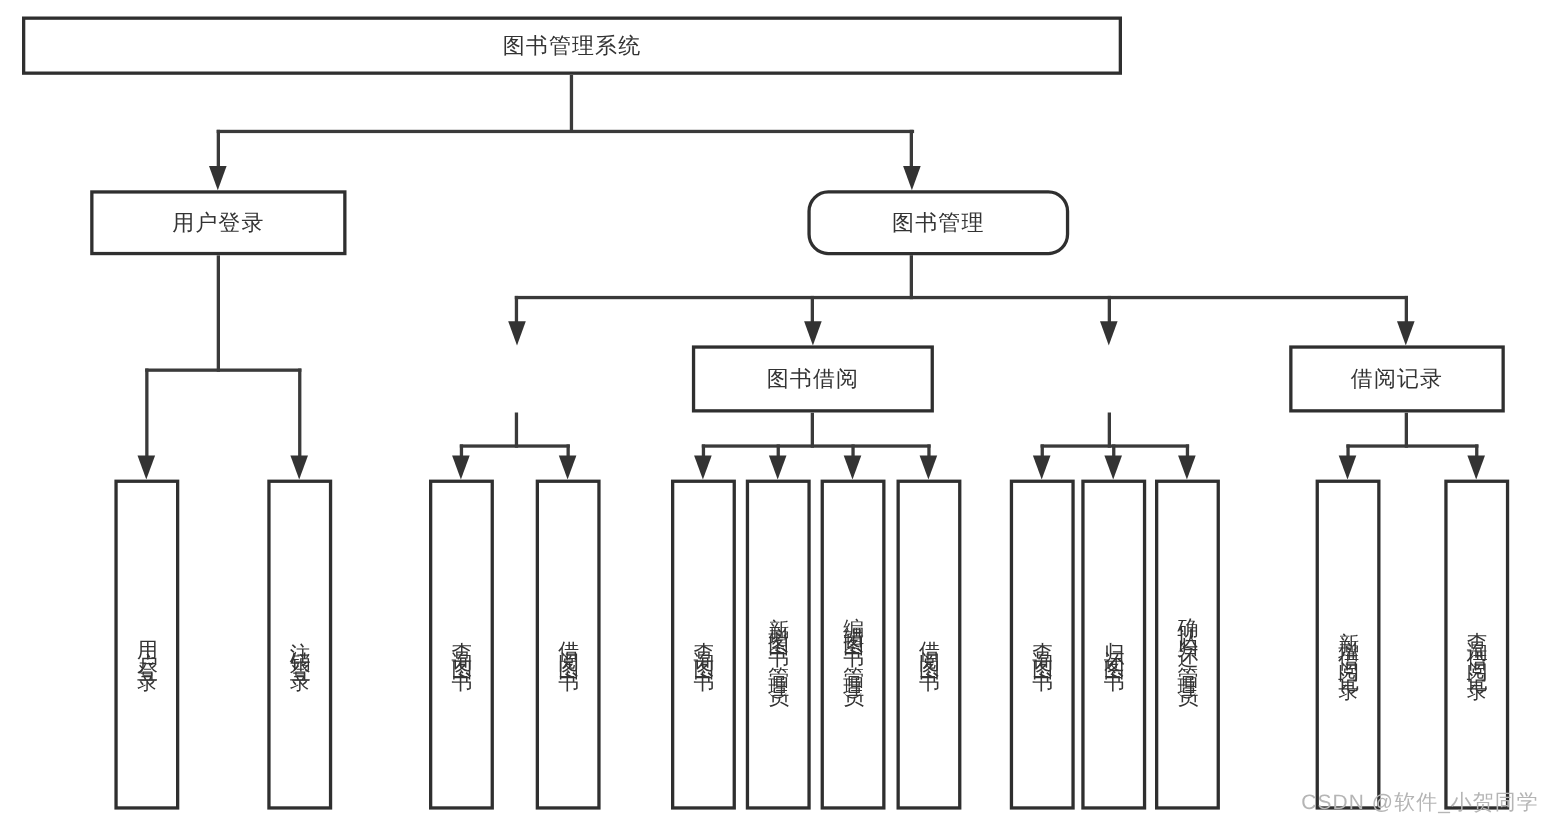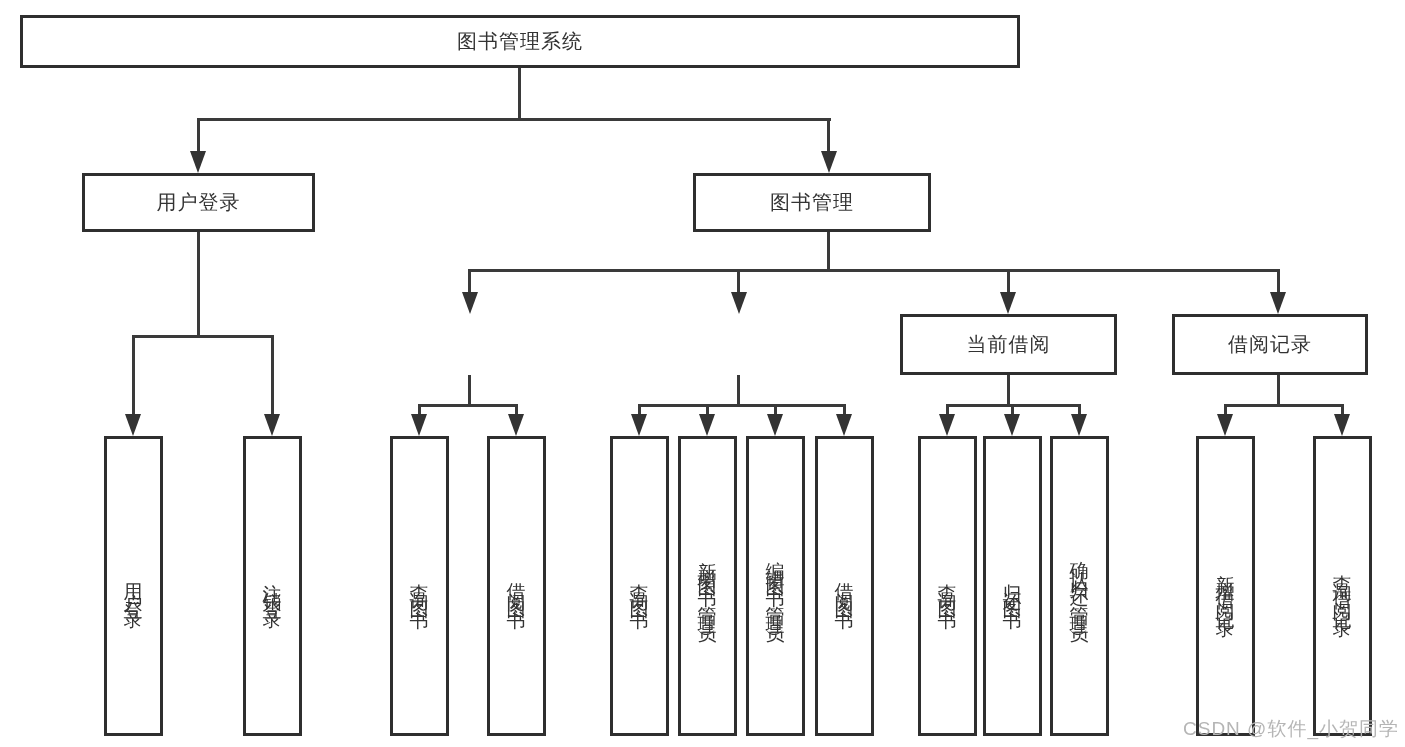--- a/index.html
+++ b/index.html
@@ -77,21 +77,21 @@
   <div class="vl" style="left:518px;top:68px;height:52px;"></div>
   <div class="hl" style="left:197px;top:118px;width:634px;"></div>
   <div class="vl" style="left:197px;top:118px;height:36px;"></div>
   <div class="ar" style="left:190px;top:151px;"></div>
   <div class="vl" style="left:827px;top:118px;height:36px;"></div>
   <div class="ar" style="left:821px;top:151px;"></div>
 
   <div class="box" style="left:82px;top:173px;width:233px;height:59px;">
     <span>用户登录</span>
   </div>
-  <div class="box" style="left:693px;top:173px;width:238px;height:59px;">
+  <div class="box" style="left:734px;top:173px;width:238px;height:59px;border-radius:19px;">
     <span>图书管理</span>
   </div>
 
   <div class="vl" style="left:197px;top:232px;height:106px;"></div>
   <div class="hl" style="left:132px;top:335px;width:142px;"></div>
   <div class="vl" style="left:132px;top:335px;height:82px;"></div>
   <div class="ar" style="left:125px;top:414px;"></div>
   <div class="vl" style="left:271px;top:335px;height:82px;"></div>
   <div class="ar" style="left:264px;top:414px;"></div>
 
@@ -99,22 +99,22 @@
   <div class="hl" style="left:468px;top:269px;width:812px;"></div>
   <div class="vl" style="left:468px;top:269px;height:26px;"></div>
   <div class="ar" style="left:462px;top:292px;"></div>
   <div class="vl" style="left:737px;top:269px;height:26px;"></div>
   <div class="ar" style="left:731px;top:292px;"></div>
   <div class="vl" style="left:1007px;top:269px;height:26px;"></div>
   <div class="ar" style="left:1000px;top:292px;"></div>
   <div class="vl" style="left:1277px;top:269px;height:26px;"></div>
   <div class="ar" style="left:1270px;top:292px;"></div>
 
-  <div class="box" style="left:900px;top:314px;width:217px;height:61px;">
-    <span>当前借阅</span>
+  <div class="box" style="left:629px;top:314px;width:220px;height:61px;">
+    <span>图书借阅</span>
   </div>
   <div class="box" style="left:1172px;top:314px;width:196px;height:61px;">
     <span>借阅记录</span>
   </div>
 
   <div class="vl" style="left:468px;top:375px;height:32px;"></div>
   <div class="hl" style="left:418px;top:404px;width:100px;"></div>
   <div class="vl" style="left:418px;top:404px;height:13px;"></div>
   <div class="ar" style="left:411px;top:414px;"></div>
   <div class="vl" style="left:515px;top:404px;height:13px;"></div>

